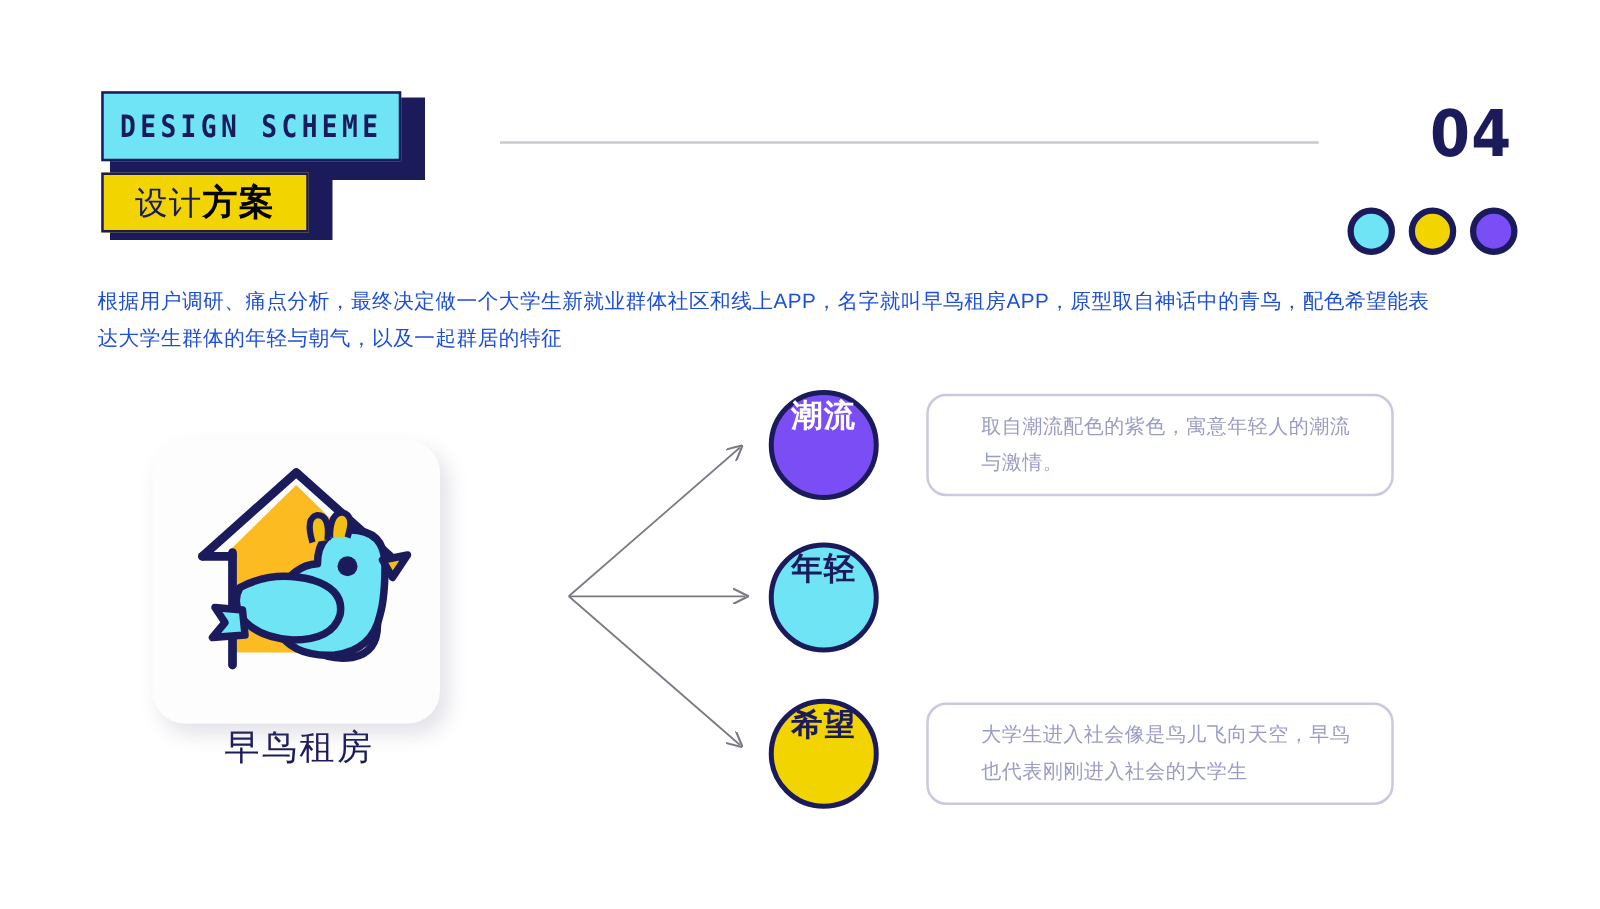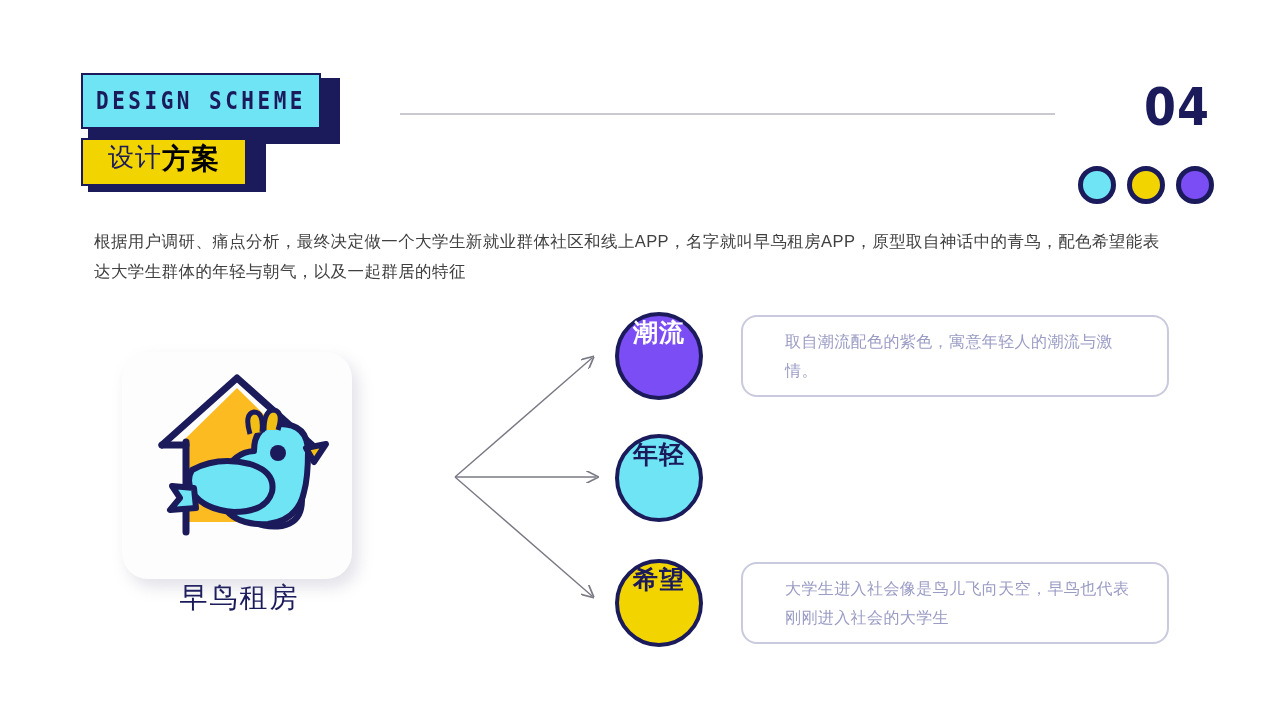--- a/index.html
+++ b/index.html
@@ -27,21 +27,21 @@
     box-sizing:border-box;
   }
   #title-en-box span{
     font-family:"DejaVu Sans Mono","Liberation Mono",monospace;
     font-weight:bold;font-size:21px;letter-spacing:3.5px;
     color:#1b1b5c;transform:scaleY(1.18);display:inline-block;
   }
   #title-cn-box{
     position:absolute;left:3px;top:68px;width:166px;height:48px;
     background:#f2d500;border:2px solid #1b1b5c;
-    display:flex;align-items:flex-start;justify-content:center;
+    display:flex;align-items:center;justify-content:center;
     box-sizing:border-box;
   }
   #title-cn-box .thin{font-size:26px;color:#1b1b5c;font-weight:400;letter-spacing:1px;}
   #title-cn-box .bold{font-size:28px;color:#000000;font-weight:bold;letter-spacing:1px;}
 
   #header-rule{
     position:absolute;left:400px;top:113px;width:655px;height:2px;
     background:#c9c9cf;
   }
   #section-number{
@@ -52,23 +52,22 @@
   }
   #color-dots{
     position:absolute;right:66px;top:166px;
     display:flex;gap:11px;
   }
   .dot{width:38px;height:38px;border-radius:50%;border:5px solid #1b1b5c;box-sizing:border-box;}
 
   
   #intro-paragraph{
     position:absolute;left:78px;top:226px;width:1075px;
-    font-size:16.5px;line-height:30px;color:#404040;
+    font-size:16.5px;line-height:30px;color:#1d4ed8;
     letter-spacing:0.4px;
-    margin-left:16px;
   }
 
   
   #logo-block{position:absolute;left:122px;top:352px;width:235px;height:290px;}
   #logo-card{
     width:230px;height:227px;background:#fdfdfd;border-radius:26px;
     box-shadow:6px 8px 16px rgba(120,120,150,0.22);
     position:relative;overflow:hidden;
   }
   #logo-card svg{position:absolute;left:0;top:0;}
@@ -87,21 +86,21 @@
   #row-2{top:559px;}
 
   .badge{
     width:88px;height:88px;border-radius:50%;
     border:4px solid #1b1b5c;box-sizing:border-box;
     display:flex;align-items:flex-start;justify-content:center;
     font-size:25px;font-weight:bold;letter-spacing:1px;
     flex:none;
   }
   .desc-box{
-    margin-left:38px;width:428px;height:82px;
+    margin-left:38px;width:374px;height:82px;
     border:2px solid #c9cade;border-radius:16px;
     box-sizing:border-box;
     display:flex;align-items:center;
     padding:0 26px 0 42px;
   }
   .desc-box span{
     font-size:16px;line-height:29px;color:#9a9cc4;letter-spacing:0.4px;
   }
 </style>
 </head>

